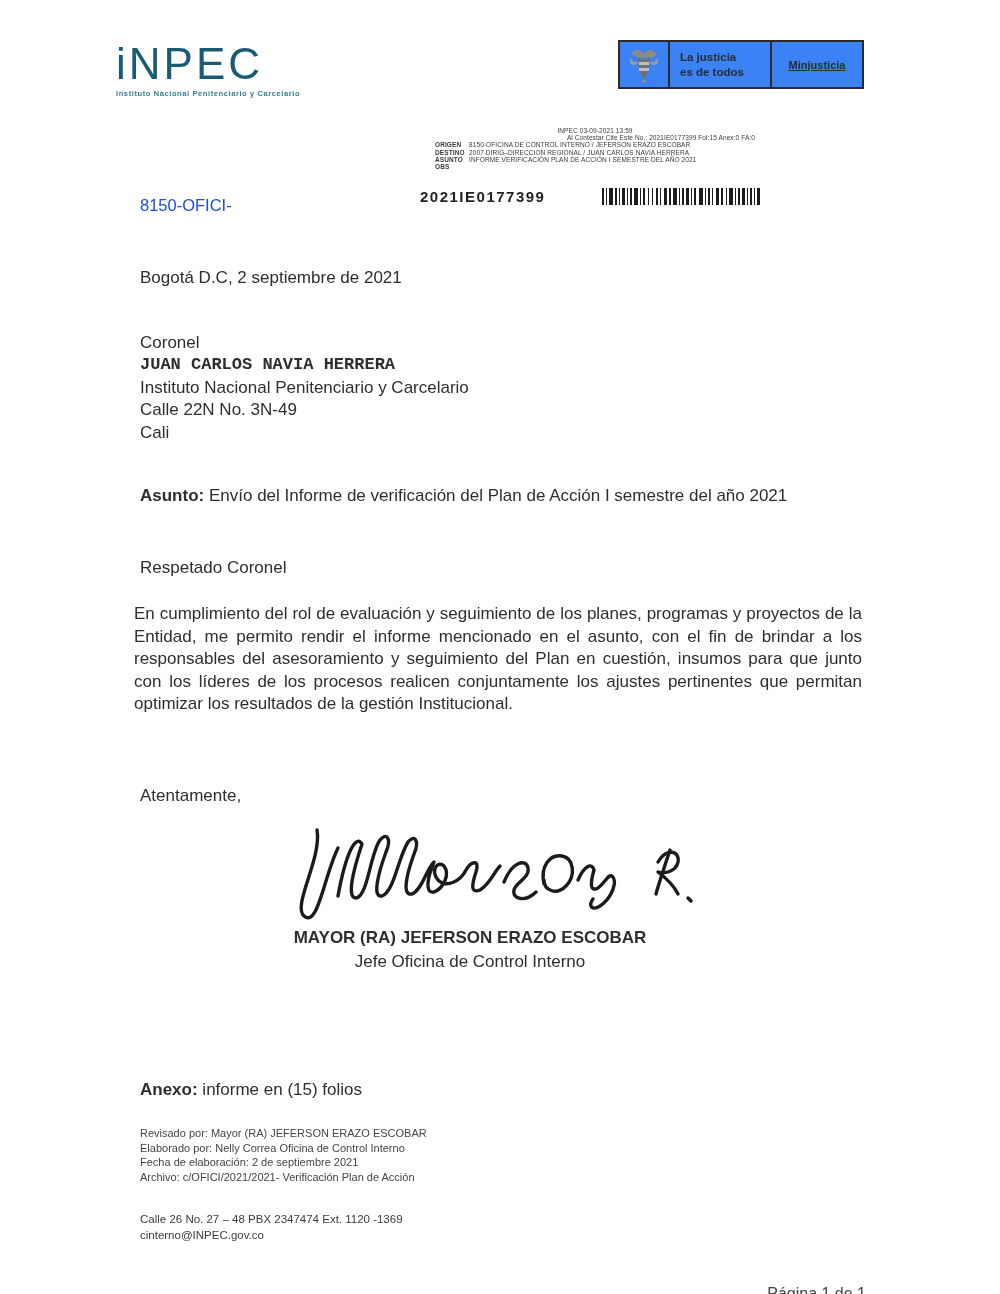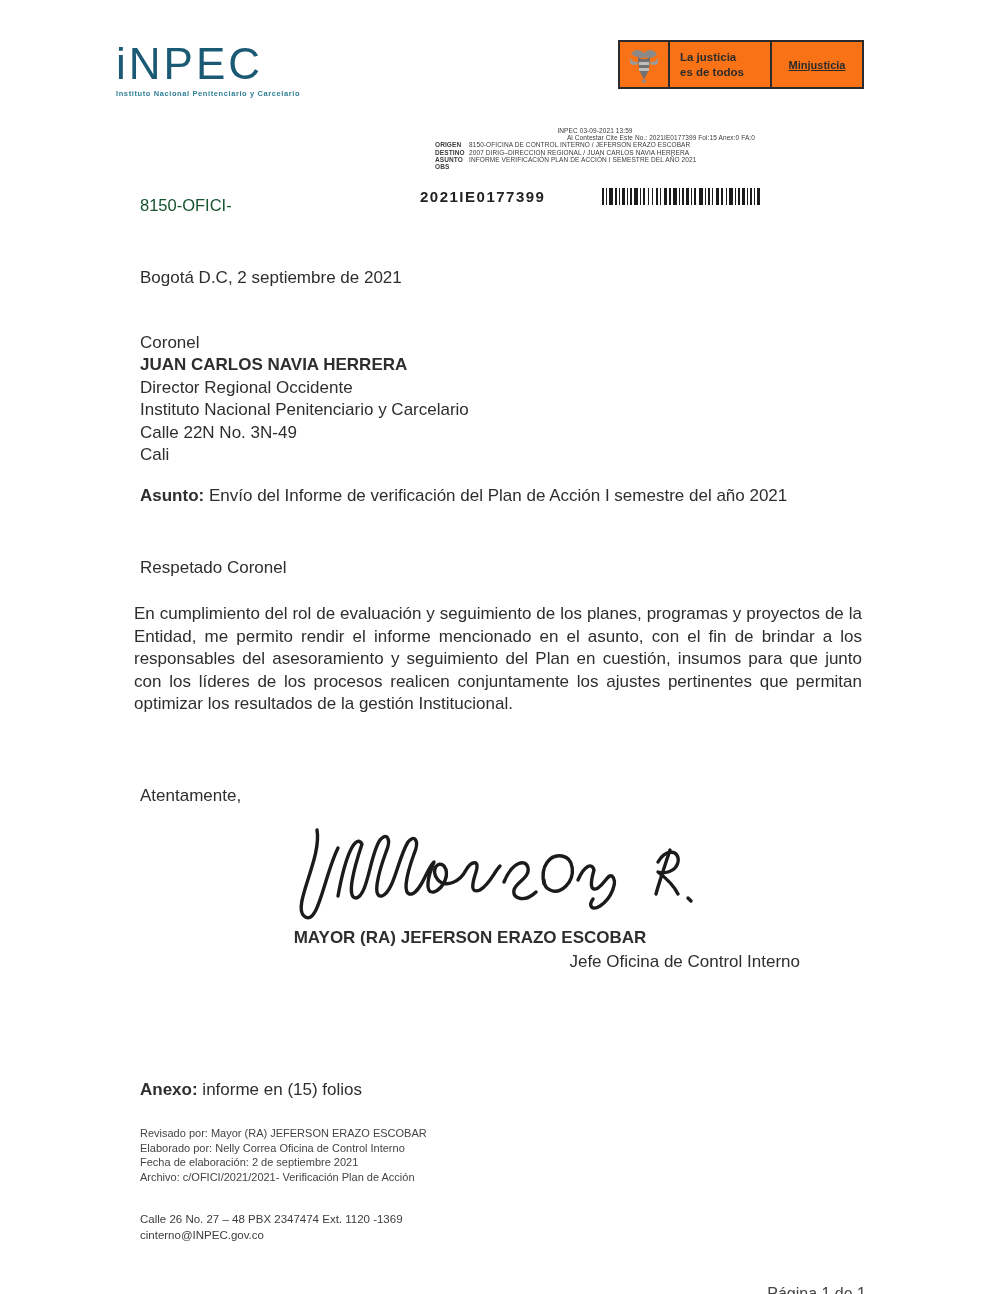--- a/index.html
+++ b/index.html
@@ -30,21 +30,21 @@
     letter-spacing: 0.6px;
     color: #2d7f96;
     font-weight: bold;
   }
 
   .gov-banner {
     position: absolute; left: 618px; top: 40px;
     width: 246px; height: 49px;
     border: 2px solid #2b2b2b;
     display: flex;
-    background: #f97316;
+    background: #3b82f6;
   }
   .gov-cell { display: flex; align-items: center; justify-content: center; }
   .gov-cell.emblem { width: 50px; border-right: 2px solid #2b2b2b; }
   .gov-cell.slogan {
     width: 102px; border-right: 2px solid #2b2b2b;
     flex-direction: column; align-items: flex-start; padding-left: 10px;
   }
   .gov-cell.slogan div { font-size: 11.5px; font-weight: bold; color: #2b2b2b; line-height: 1.25; }
   .gov-cell.ministry { flex: 1; font-size: 11px; font-weight: bold; color: #2b2b2b; text-decoration: underline; }
 
@@ -61,46 +61,46 @@
   .stamp-val { flex: 1; }
 
   .radicado-row { position: absolute; left: 420px; top: 188px; width: 345px; height: 20px; }
   .radicado-number {
     position: absolute; left: 0; top: 0;
     font-size: 15px; font-weight: bold; letter-spacing: 1.5px; color: #222;
   }
   .barcode { position: absolute; left: 182px; top: 0; }
 
   
-  .ref-number { position: absolute; left: 140px; top: 196px; font-size: 16.5px; color: #14532d; }
+  .ref-number { position: absolute; left: 140px; top: 196px; font-size: 16.5px; color: #1d4ed8; }
   .date-line  { position: absolute; left: 140px; top: 268px; font-size: 17px; }
 
   .recipient { position: absolute; left: 140px; top: 332px; font-size: 17px; line-height: 22.4px; }
-  .recipient .bold { font-weight: bold; }
+  .recipient .bold { font-weight: bold; font-family: Liberation Mono, monospace; }
 
   .subject {
     position: absolute; left: 140px; top: 483px; width: 728px;
     font-size: 17px; line-height: 26px; text-align: justify;
   }
   .subject b { font-weight: bold; }
 
   .salutation { position: absolute; left: 140px; top: 558px; font-size: 17px; }
 
   .body-par {
     position: absolute; left: 134px; top: 603px; width: 728px;
     font-size: 17px; line-height: 22.6px; text-align: justify;
   }
 
   .closing { position: absolute; left: 140px; top: 786px; font-size: 17px; }
 
   .signature { position: absolute; left: 272px; top: 818px; width: 460px; height: 110px; }
 
   .signer { position: absolute; left: 140px; top: 926px; width: 660px; text-align: center; }
   .signer-name { font-size: 17px; font-weight: bold; line-height: 24px; }
-  .signer-title { font-size: 17px; line-height: 24px; text-align: right; }
+  .signer-title { font-size: 17px; line-height: 24px; }
 
   .annex { position: absolute; left: 140px; top: 1080px; font-size: 17px; }
   .annex b { font-weight: bold; margin-top: 21px; }
 
   .meta-block {
     position: absolute; left: 140px; top: 1126px;
     font-size: 11px; line-height: 14.5px; color: #444;
   }
 
   .address-block {
@@ -210,21 +210,20 @@
     </span>
   </div>
 
   <div class="ref-number">8150-OFICI-</div>
 
   <div class="date-line">Bogotá D.C, 2 septiembre de 2021</div>
 
   <div class="recipient">
     <div>Coronel</div>
     <div class="bold">JUAN CARLOS NAVIA HERRERA</div>
-    <div>Director Regional Occidente</div>
     <div>Instituto Nacional Penitenciario y Carcelario</div>
     <div>Calle 22N No. 3N-49</div>
     <div>Cali</div>
   </div>
 
   <p class="subject"><b>Asunto:</b><span> Envío del Informe de verificación del Plan de Acción I semestre del año 2021</span></p>
 
   <div class="salutation">Respetado Coronel</div>
 
   <p class="body-par">En cumplimiento del rol de evaluación y seguimiento de los planes, programas y proyectos de la Entidad, me permito rendir el informe mencionado en el asunto, con el fin de brindar a los responsables del asesoramiento y seguimiento del Plan en cuestión, insumos para que junto con los líderes de los procesos realicen conjuntamente los ajustes pertinentes que permitan optimizar los resultados de la gestión Institucional.</p>

